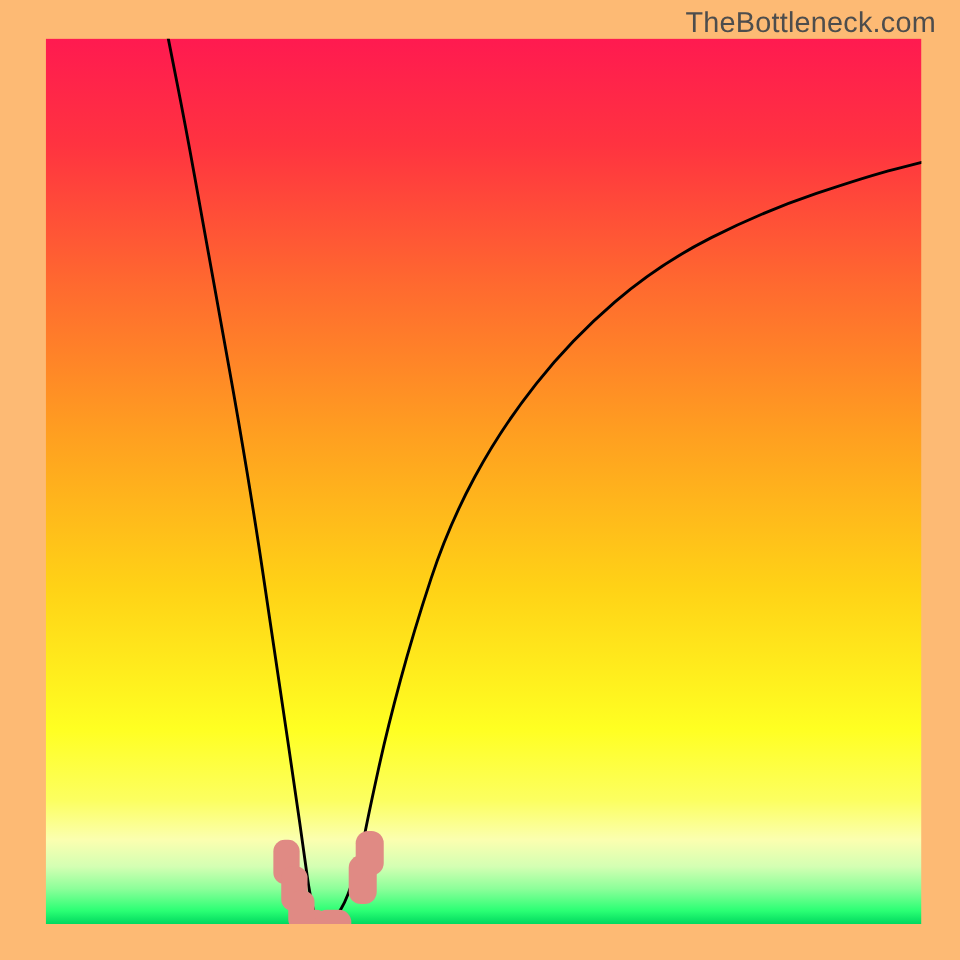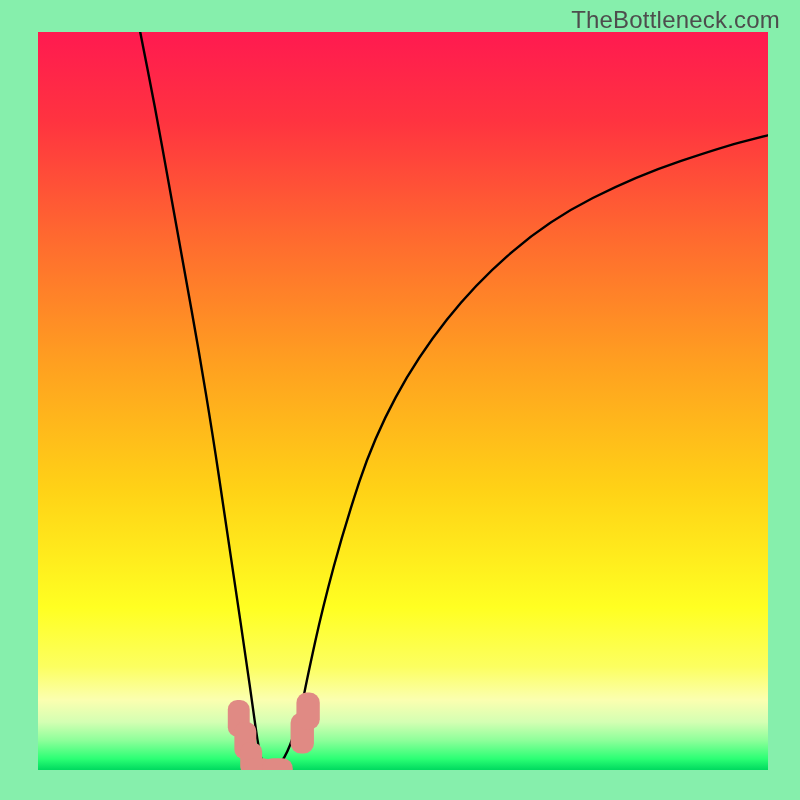--- a/index.html
+++ b/index.html
@@ -9,21 +9,21 @@
     height: 800px;
     background: #000;
     overflow: hidden;
   }
   .frame {
     position: absolute;
     left: 0;
     top: 0;
     width: 800px;
     height: 800px;
-    background: #86efac;
+    background: #fdba74;
   }
   .plot {
     position: absolute;
     left: 38px;
     top: 32px;
     width: 730px;
     height: 738px;
     overflow: hidden;
   }
   .watermark {

